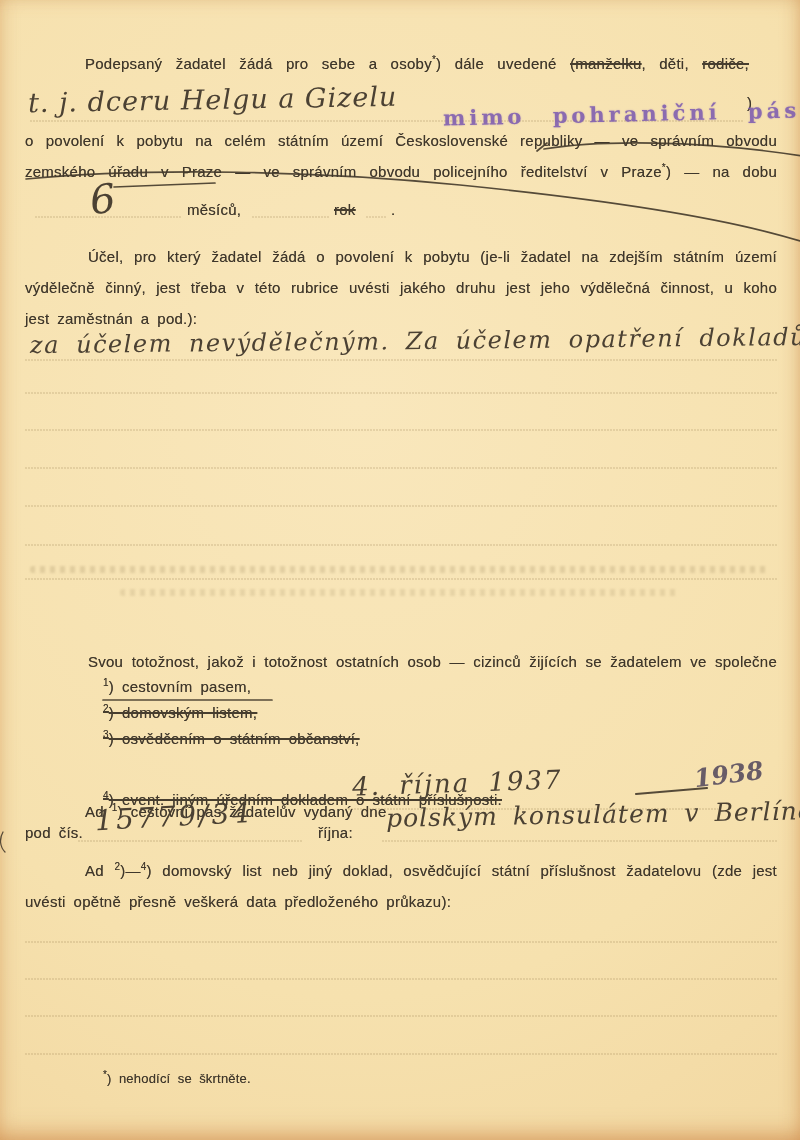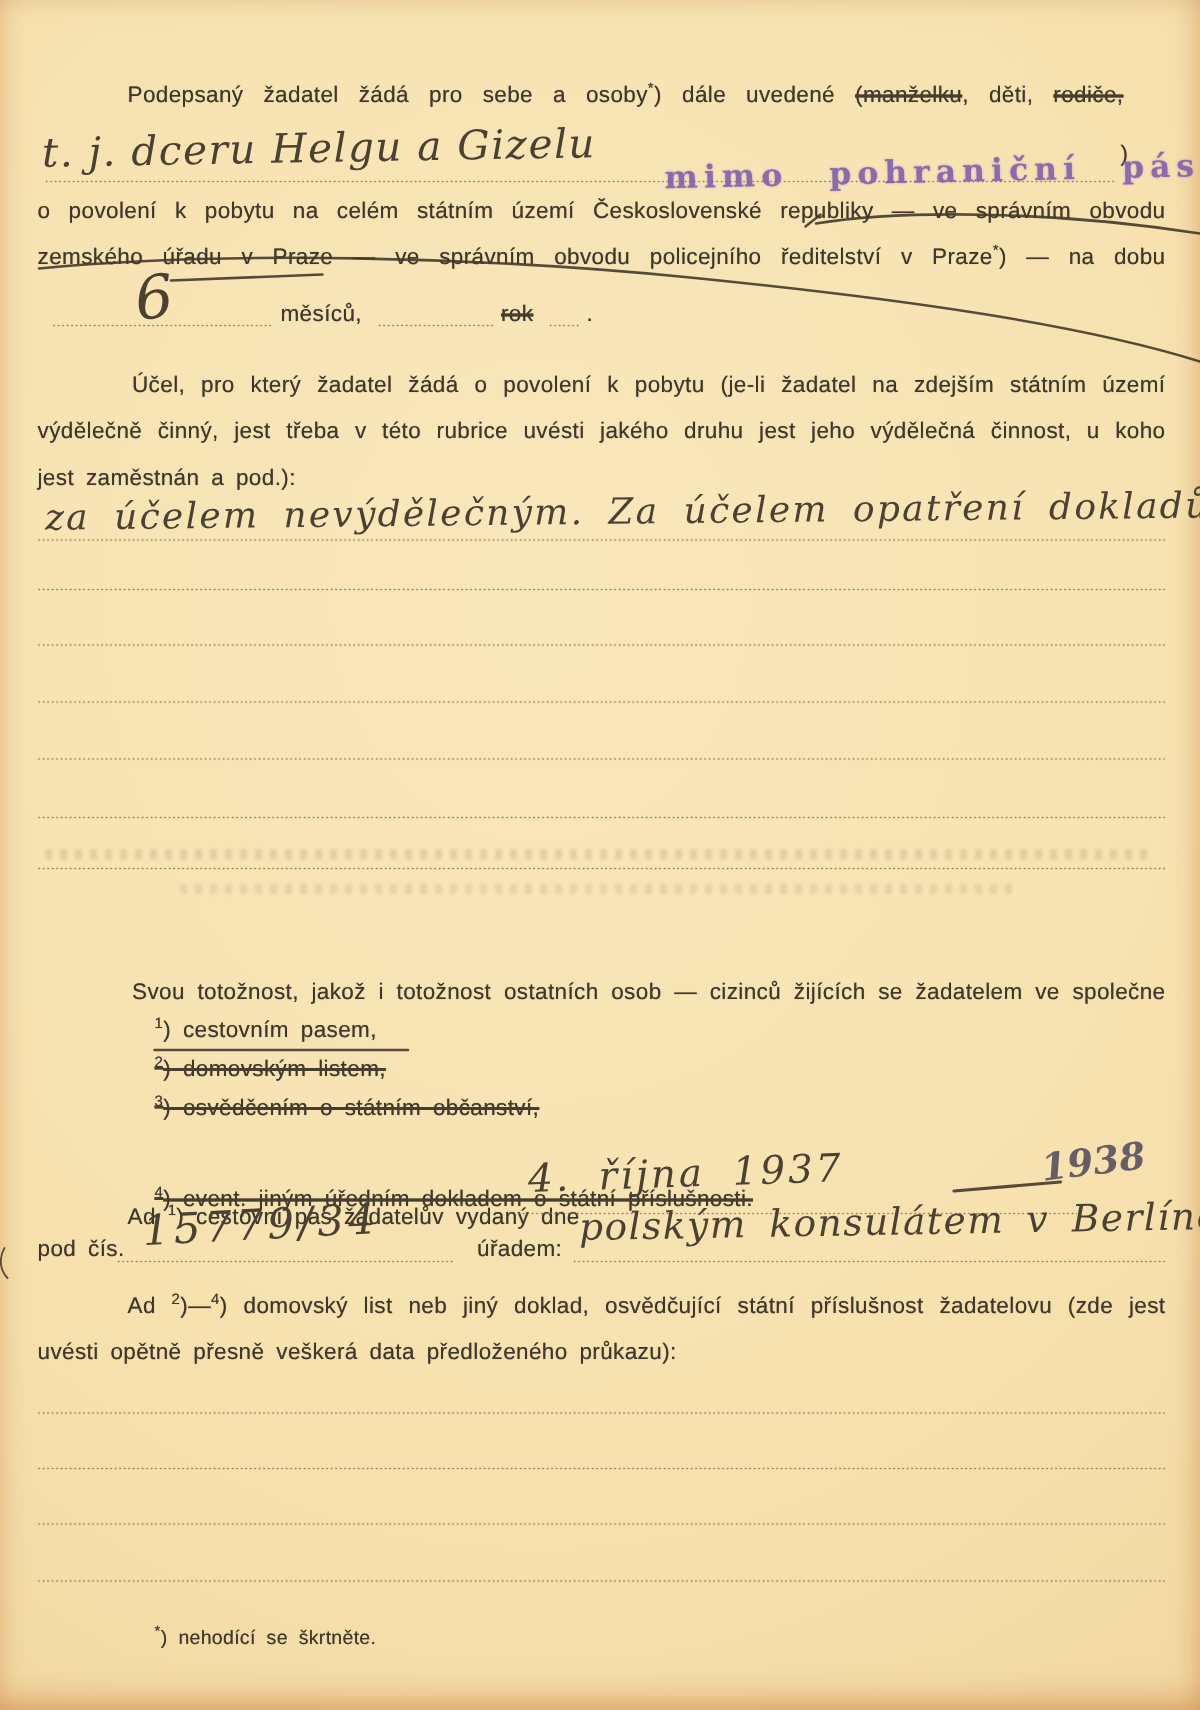--- a/index.html
+++ b/index.html
@@ -38,21 +38,21 @@
     color:#7d5bb0;opacity:.88;letter-spacing:4px;word-spacing:16px;
     font-size:21px;transform:rotate(-1.3deg);white-space:nowrap;
     text-shadow:0 0 1.6px rgba(125,91,176,.55);
   }
   .pencil{color:#50455b;opacity:.85;}
   .svgoverlay{position:absolute;left:0;top:0;pointer-events:none;}
   .smudge{
     position:absolute;height:7px;border-radius:3px;filter:blur(1.2px);opacity:.35;
     background:repeating-linear-gradient(90deg, rgba(145,124,82,.6) 0 5px, rgba(0,0,0,0) 5px 10px);
   }
-  .footnote{font-size:13px;letter-spacing:.2px;margin-top:13px;}
+  .footnote{font-size:13px;letter-spacing:.2px;}
 </style>
 </head>
 <body>
 
 <div class="page">
 
   <div class="line just" style="left:85px;top:55px;width:664px;">
     <span>Podepsaný žadatel žádá pro sebe a osoby</span><sup>*</sup><span>) dále uvedené </span><span class="struck">(manželku</span><span>, děti, </span><span class="struck">rodiče,</span>
   </div>
 
@@ -111,21 +111,21 @@
   <div class="line" style="left:85px;top:770px;margin-top:33px;">
     <span>Ad </span><sup>1</sup><span>) cestovní pas žadatelův vydaný dne</span>
   </div>
   <div class="dotline" style="left:345px;top:808px;width:373px;"></div>
   <div class="hw" style="left:352px;top:768px;font-size:26px;letter-spacing:2px;word-spacing:8px;transform:rotate(-2deg);">4. října 1937</div>
   <div class="hw pencil" style="left:694px;top:760px;font-size:25px;transform:rotate(-7deg);font-weight:bold;">1938</div>
 
   <div class="line" style="left:25px;top:824px;">pod čís.</div>
   <div class="dotline" style="left:78px;top:840px;width:224px;"></div>
   <div class="hw" style="left:95px;top:800px;font-size:28px;letter-spacing:3px;transform:rotate(-3deg);">15779/34</div>
-  <div class="line" style="left:318px;top:824px;">úřadem:</div>
+  <div class="line" style="left:318px;top:824px;">října:</div>
   <div class="dotline" style="left:382px;top:840px;width:395px;"></div>
   <div class="hw" style="left:386px;top:800px;font-size:25px;letter-spacing:1px;word-spacing:6px;transform:rotate(-1deg);">polským konsulátem v Berlíně</div>
 
   <div class="line just" style="left:85px;top:862px;width:692px;">
     <span>Ad </span><sup>2</sup><span>)—</span><sup>4</sup><span>) domovský list neb jiný doklad, osvědčující státní příslušnost žadatelovu (zde jest</span>
   </div>
   <div class="line" style="left:25px;top:893px;">uvésti opětně přesně veškerá data předloženého průkazu):</div>
 
   <div class="dotline" style="left:25px;top:941px;width:752px;"></div>
   <div class="dotline" style="left:25px;top:978px;width:752px;"></div>

